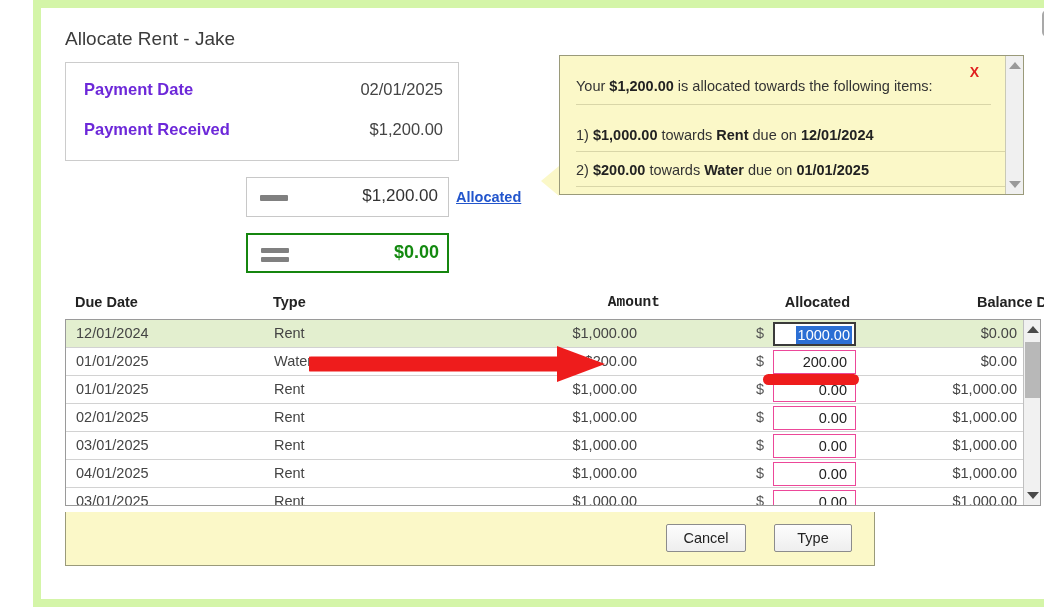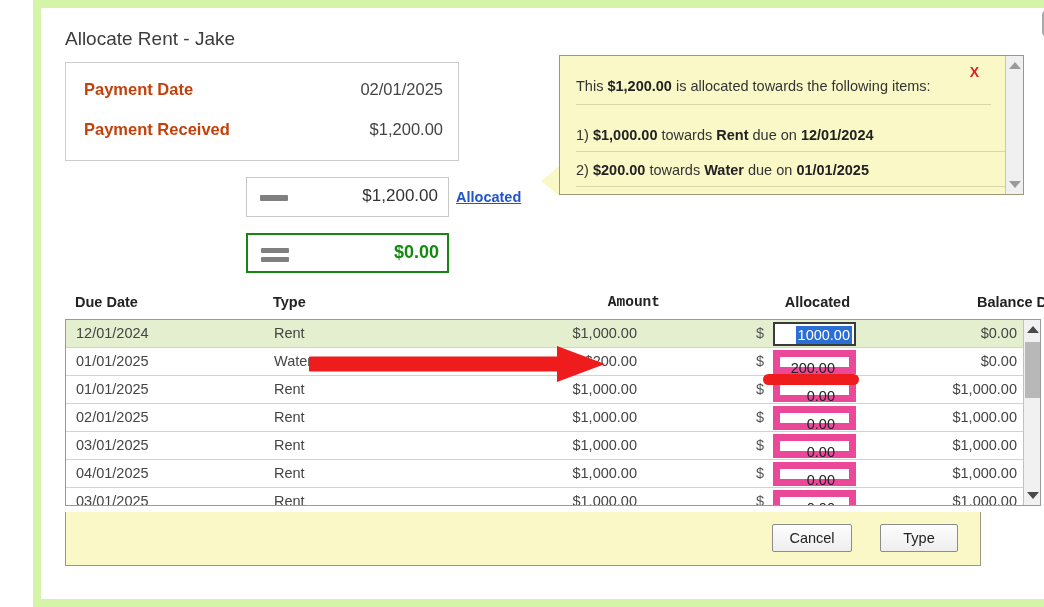--- a/index.html
+++ b/index.html
@@ -54,21 +54,21 @@
   #pay-box {
     position: absolute;
     left: 24px; top: 54px;
     width: 394px; height: 99px;
     border: 1px solid #cccccc;
     background: #fff;
   }
   .pay-row { position: absolute; left: 0; width: 394px; height: 34px; }
   .pay-label {
     position: absolute; left: 18px; top: 0;
-    font-size: 16.5px; font-weight: bold; color: #c2410c;
+    font-size: 16.5px; font-weight: bold; color: #6d28d9;
     white-space: nowrap;
   }
   .pay-value {
     position: absolute; right: 17px; top: 0;
     font-size: 16.5px; color: #444;
     white-space: nowrap;
   }
 
   
   #alloc-box {
@@ -209,27 +209,27 @@
   .c-due { left: 10px; }
   .c-type { left: 208px; }
   .c-amount { left: 476px; width: 95px; text-align: right; }
   .c-dollar { left: 686px; width: 12px; text-align: right; color:#555; }
   .c-bal { left: 836px; width: 115px; text-align: right; }
 
   .alloc-input {
     position: absolute;
     left: 707px; top: 2px;
     width: 83px; height: 24px;
-    border: 7px solid #ec4899;
+    border: 1px solid #ec4899;
     background: #fff;
     font-size: 14.5px;
     color: #222;
     text-align: right;
     line-height: 22px;
-    padding-right: 14px;
+    padding-right: 8px;
     font-family: "Liberation Sans", sans-serif;
   }
   .alloc-input.focused {
     border: 2px solid #3a3a3a;
     padding-right: 2px;
   }
   .alloc-input .selected {
     background: #2b6fd4;
     color: #ffffff;
     padding: 1px 2px;
@@ -247,21 +247,21 @@
     background: #b8b8b8;
   }
   .tsb-arrow { position: absolute; left: 3px; width: 0; height: 0; }
   .tsb-up   { top: 6px;   border-left: 6px solid transparent; border-right: 6px solid transparent; border-bottom: 7px solid #4a4a4a; }
   .tsb-down { bottom: 6px; border-left: 6px solid transparent; border-right: 6px solid transparent; border-top: 7px solid #4a4a4a; }
 
   
   #footer {
     position: absolute;
     left: 24px; top: 504px;
-    width: 916px; height: 54px;
+    width: 810px; height: 54px;
     background: #fbf8c8;
     border: 1px solid #9a9a7a;
     border-top: none;
   }
   .fbtn {
     position: absolute; top: 12px;
     height: 28px;
     border: 1px solid #8c8c8c;
     background: linear-gradient(#fdfdfd, #eeeeee);
     border-radius: 2px;
@@ -324,21 +324,21 @@
         </div>
       <div id="rem-amount">$0.00</div>
     </div>
 
     <div id="callout-tip-b"></div>
     <div id="callout-tip"></div>
 
     <div id="callout">
       <div id="callout-inner">
         <div class="co-line" style="top:22px;">
-          <span>This </span><b>$1,200.00</b><span> is allocated towards the following items:</span>
+          <span>Your </span><b>$1,200.00</b><span> is allocated towards the following items:</span>
         </div>
         <div class="co-rule" style="top:48px; width:415px;"></div>
 
         <div class="co-line" style="top:71px;">
           <span>1)</span>
           <b>$1,000.00</b><span> towards </span><b>Rent</b><span> due on </span><b>12/01/2024</b>
         </div>
         <div class="co-rule" style="top:95px; width:433px;"></div>
 
         <div class="co-line" style="top:106px;">

